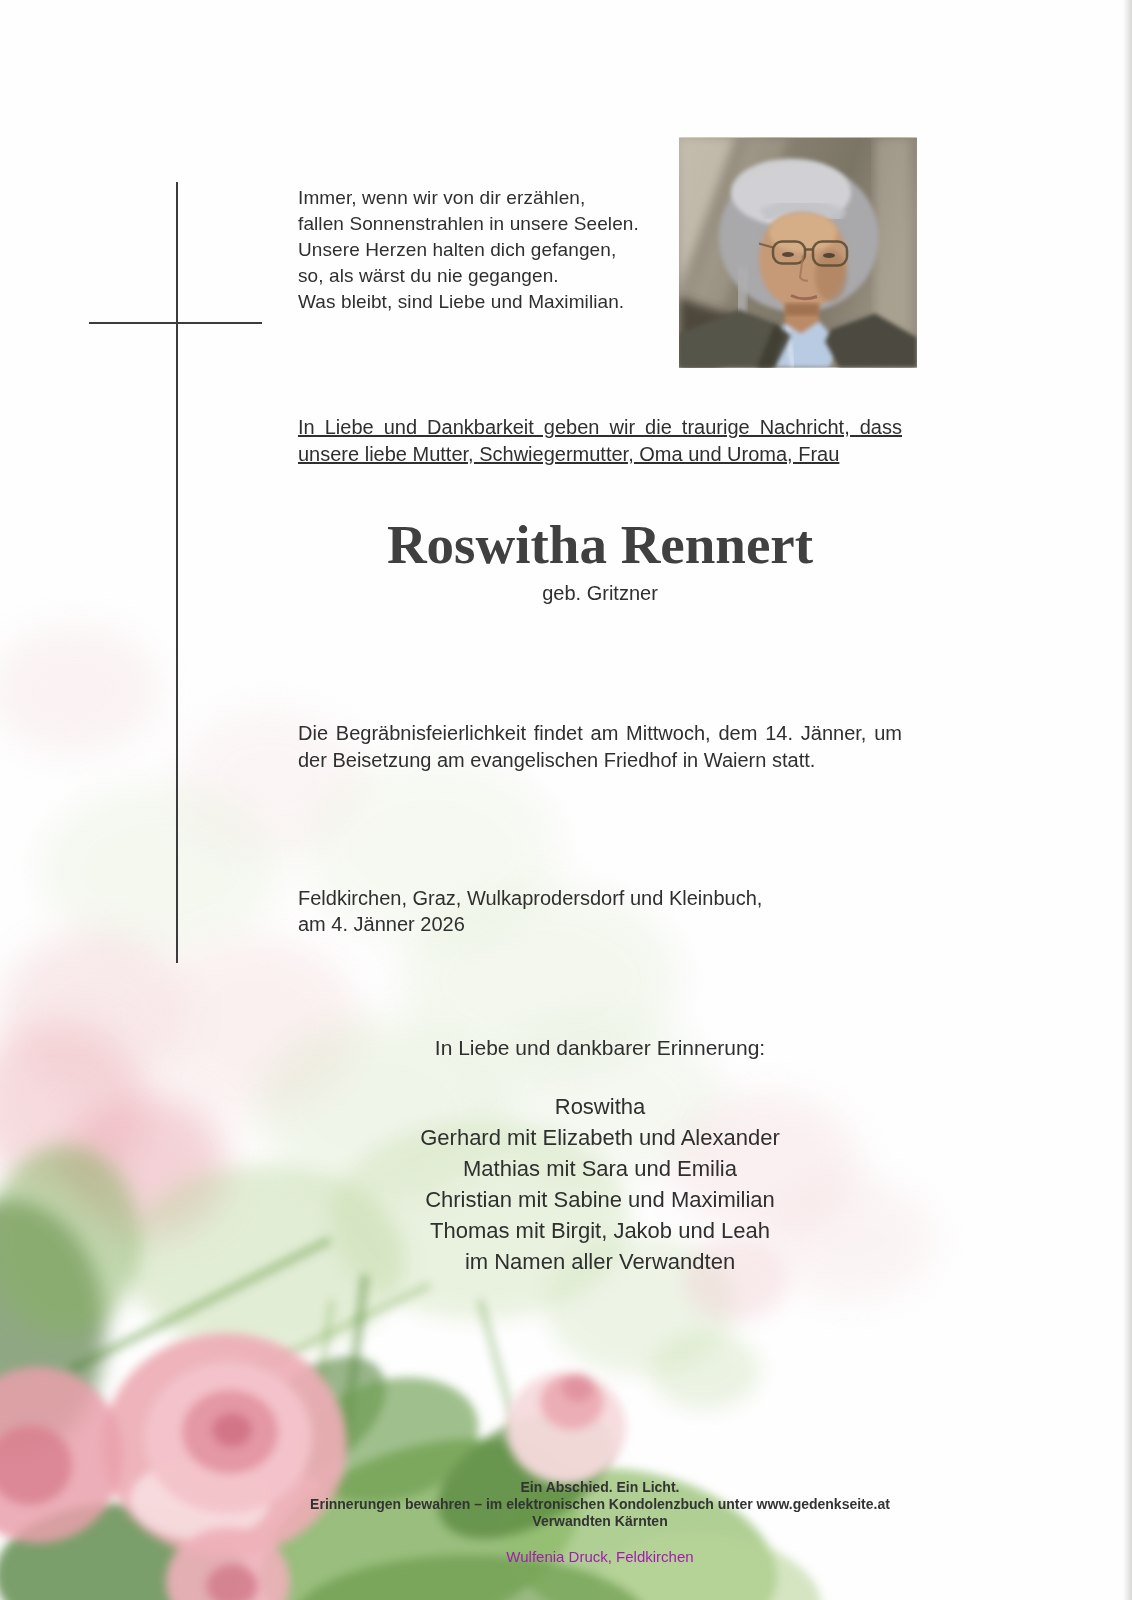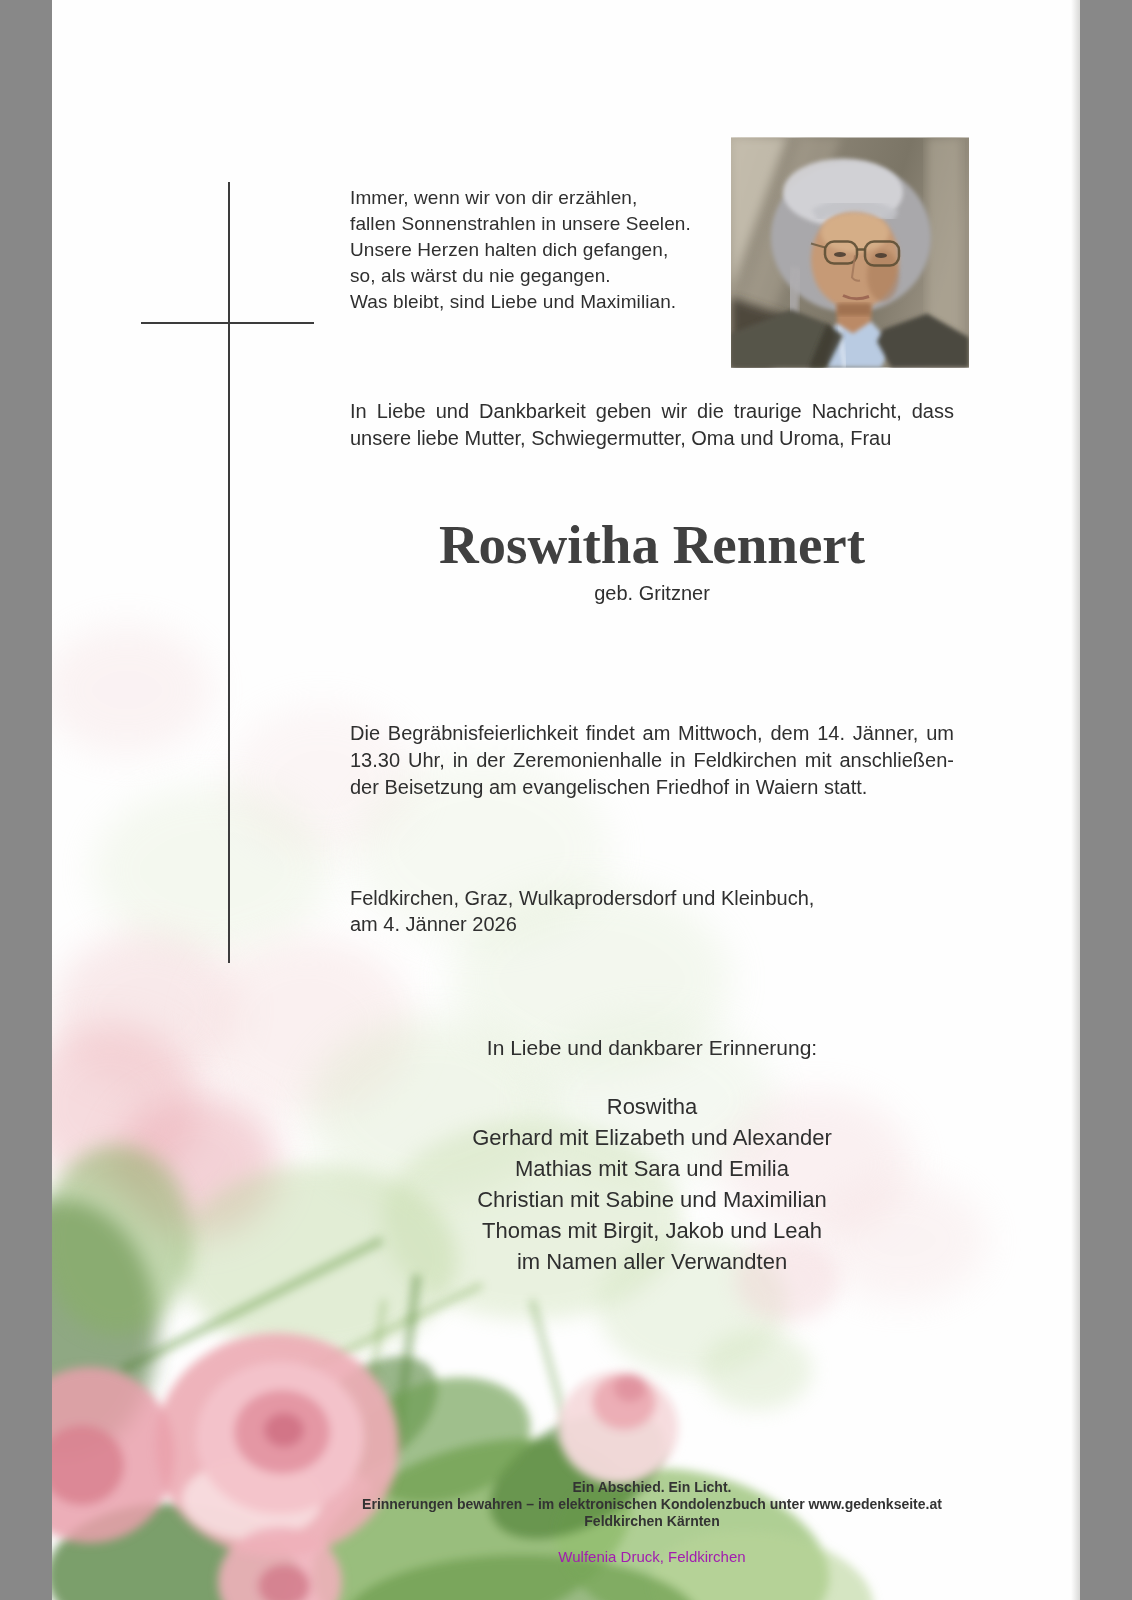--- a/index.html
+++ b/index.html
@@ -1,40 +1,40 @@
 <!DOCTYPE html>
 <html lang="de"><head>
 <meta charset="utf-8">
 <style>
   html,body { margin:0; padding:0; background:#888; }
   .page {
-    position:relative; width:1008px; height:1600px; margin:0 auto;
+    position:relative; width:1132px; height:1600px; margin:0 auto;
     background:#fefefe; overflow:hidden;
-    font-family:"Liberation Sans", sans-serif; color:#2f2f2f;padding-left:20px;
+    font-family:"Liberation Sans", sans-serif; color:#2f2f2f;
   }
   .abs { position:absolute; }
   
   .cross-v { position:absolute; left:176px; top:182px; width:2px; height:781px; background:#3c3c3c; }
   .cross-h { position:absolute; left:89px;  top:322px; width:173px; height:2px; background:#3c3c3c; }
   
   .poem { left:298px; top:185px; font-size:19px; line-height:26px; letter-spacing:.1px; }
   
   .portrait { left:679px; top:137px; width:238px; height:231px; }
   
   .col { left:298px; width:604px; }
   .body-par { font-size:20px; line-height:27px; }
   .jline { text-align:justify; text-align-last:justify; }
   .jlast { text-align:left; }
   .name {
     top:516px; text-align:center; font-family:"Liberation Serif", serif;
     font-weight:bold; font-size:55px; line-height:58px; color:#404040;
     letter-spacing:0; margin:0;
   }
   .maiden { top:582px; text-align:center; font-size:20px; }
-  .intro   { top:398px; }
+  .intro   { top:414px;text-decoration:underline; }
   .death   { top:657px; }
   .funeral { top:720px; }
   .places  { top:857px; font-size:20px; line-height:26px;margin-top:28px; }
   .mourn-head { top:1036px; text-align:center; font-size:21px; }
   .mourners   { top:1091px; text-align:center; font-size:22px; line-height:31px; }
   .footer      { top:1479px; text-align:center; font-size:14px; line-height:17px; color:#333;font-weight:bold; }
   .printer     { top:1548px; text-align:center; font-size:15px; color:#a21caf; }
   .scan-edge { right:0; top:0; width:9px; height:1600px;
     background:linear-gradient(to right, rgba(120,120,115,0), rgba(120,120,115,.28)); }
 </style>
@@ -172,21 +172,20 @@
     <div class="jline">In Liebe und Dankbarkeit geben wir die traurige Nachricht, dass</div>
     <div class="jlast">unsere liebe Mutter, Schwiegermutter, Oma und Uroma, Frau</div>
   </div>
 
   <h1 class="abs col name">Roswitha Rennert</h1>
   <div class="abs col maiden">geb. Gritzner</div>
 
 
   <div class="abs col body-par funeral">
     <div class="jline">Die Begräbnisfeierlichkeit findet am Mittwoch, dem 14. Jänner, um</div>
-    <div class="jline">13.30 Uhr, in der Zeremonienhalle in Feldkirchen mit anschließen-</div>
     <div class="jlast">der Beisetzung am evangelischen Friedhof in Waiern statt.</div>
   </div>
 
   <div class="abs col places">
     <div>Feldkirchen, Graz, Wulkaprodersdorf und Kleinbuch,</div>
     <div>am 4. Jänner 2026</div>
   </div>
 
   <div class="abs col mourn-head">In Liebe und dankbarer Erinnerung:</div>
   <div class="abs col mourners">
@@ -194,18 +193,18 @@
     <div>Gerhard mit Elizabeth und Alexander</div>
     <div>Mathias mit Sara und Emilia</div>
     <div>Christian mit Sabine und Maximilian</div>
     <div>Thomas mit Birgit, Jakob und Leah</div>
     <div>im Namen aller Verwandten</div>
   </div>
 
   <div class="abs col footer">
     <div>Ein Abschied. Ein Licht.</div>
     <div>Erinnerungen bewahren – im elektronischen Kondolenzbuch unter www.gedenkseite.at</div>
-    <div>Feldkirchen Kärnten</div>
+    <div>Verwandten Kärnten</div>
   </div>
   <div class="abs col printer">Wulfenia Druck, Feldkirchen</div>
 
   <div class="abs scan-edge"></div>
 </div>
 
 </body></html>

